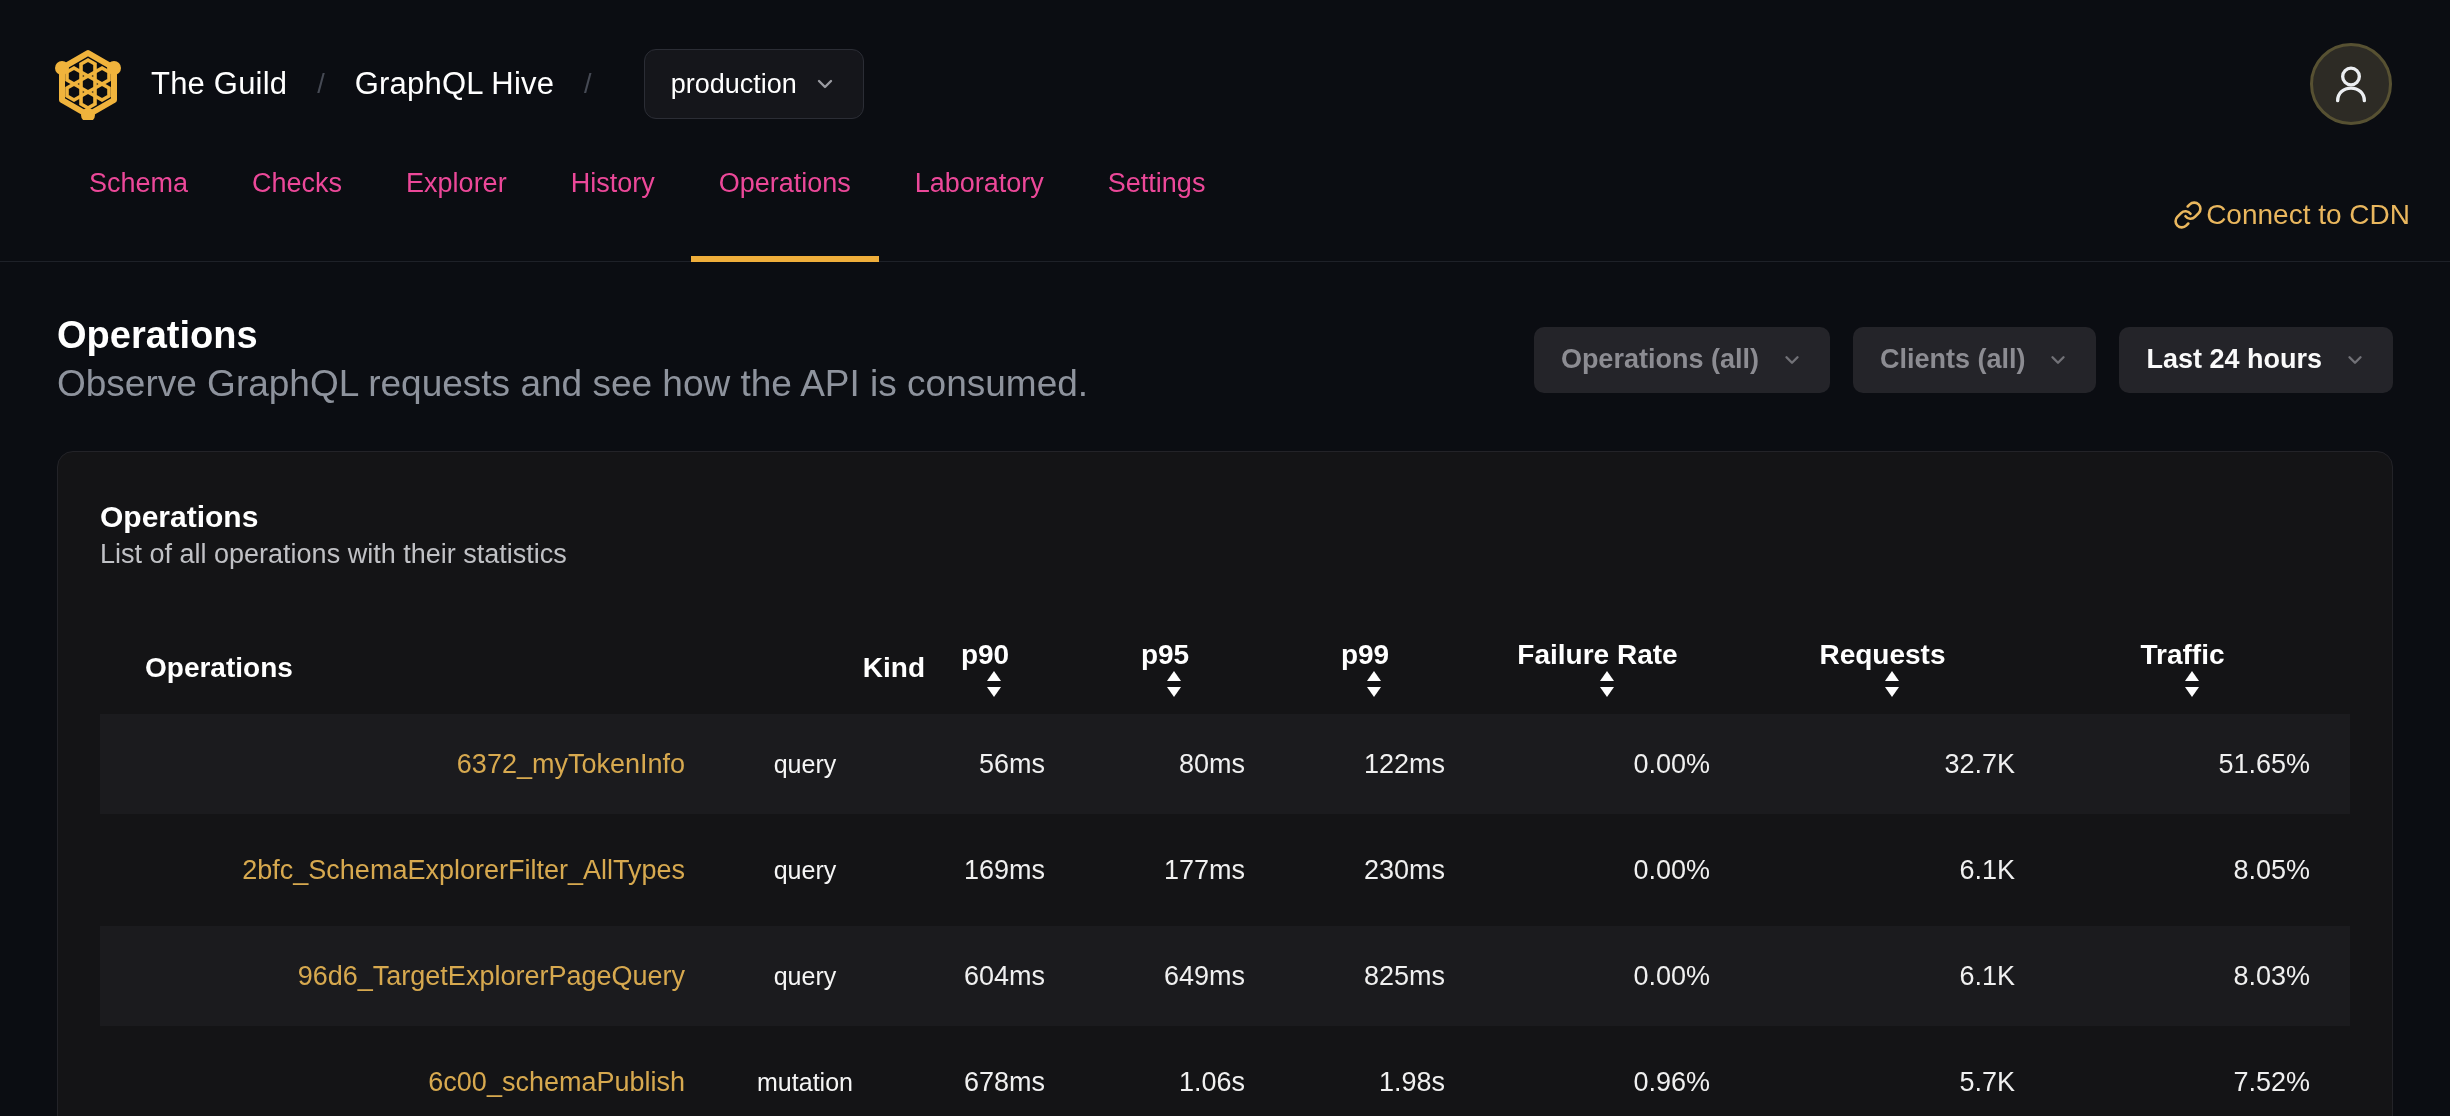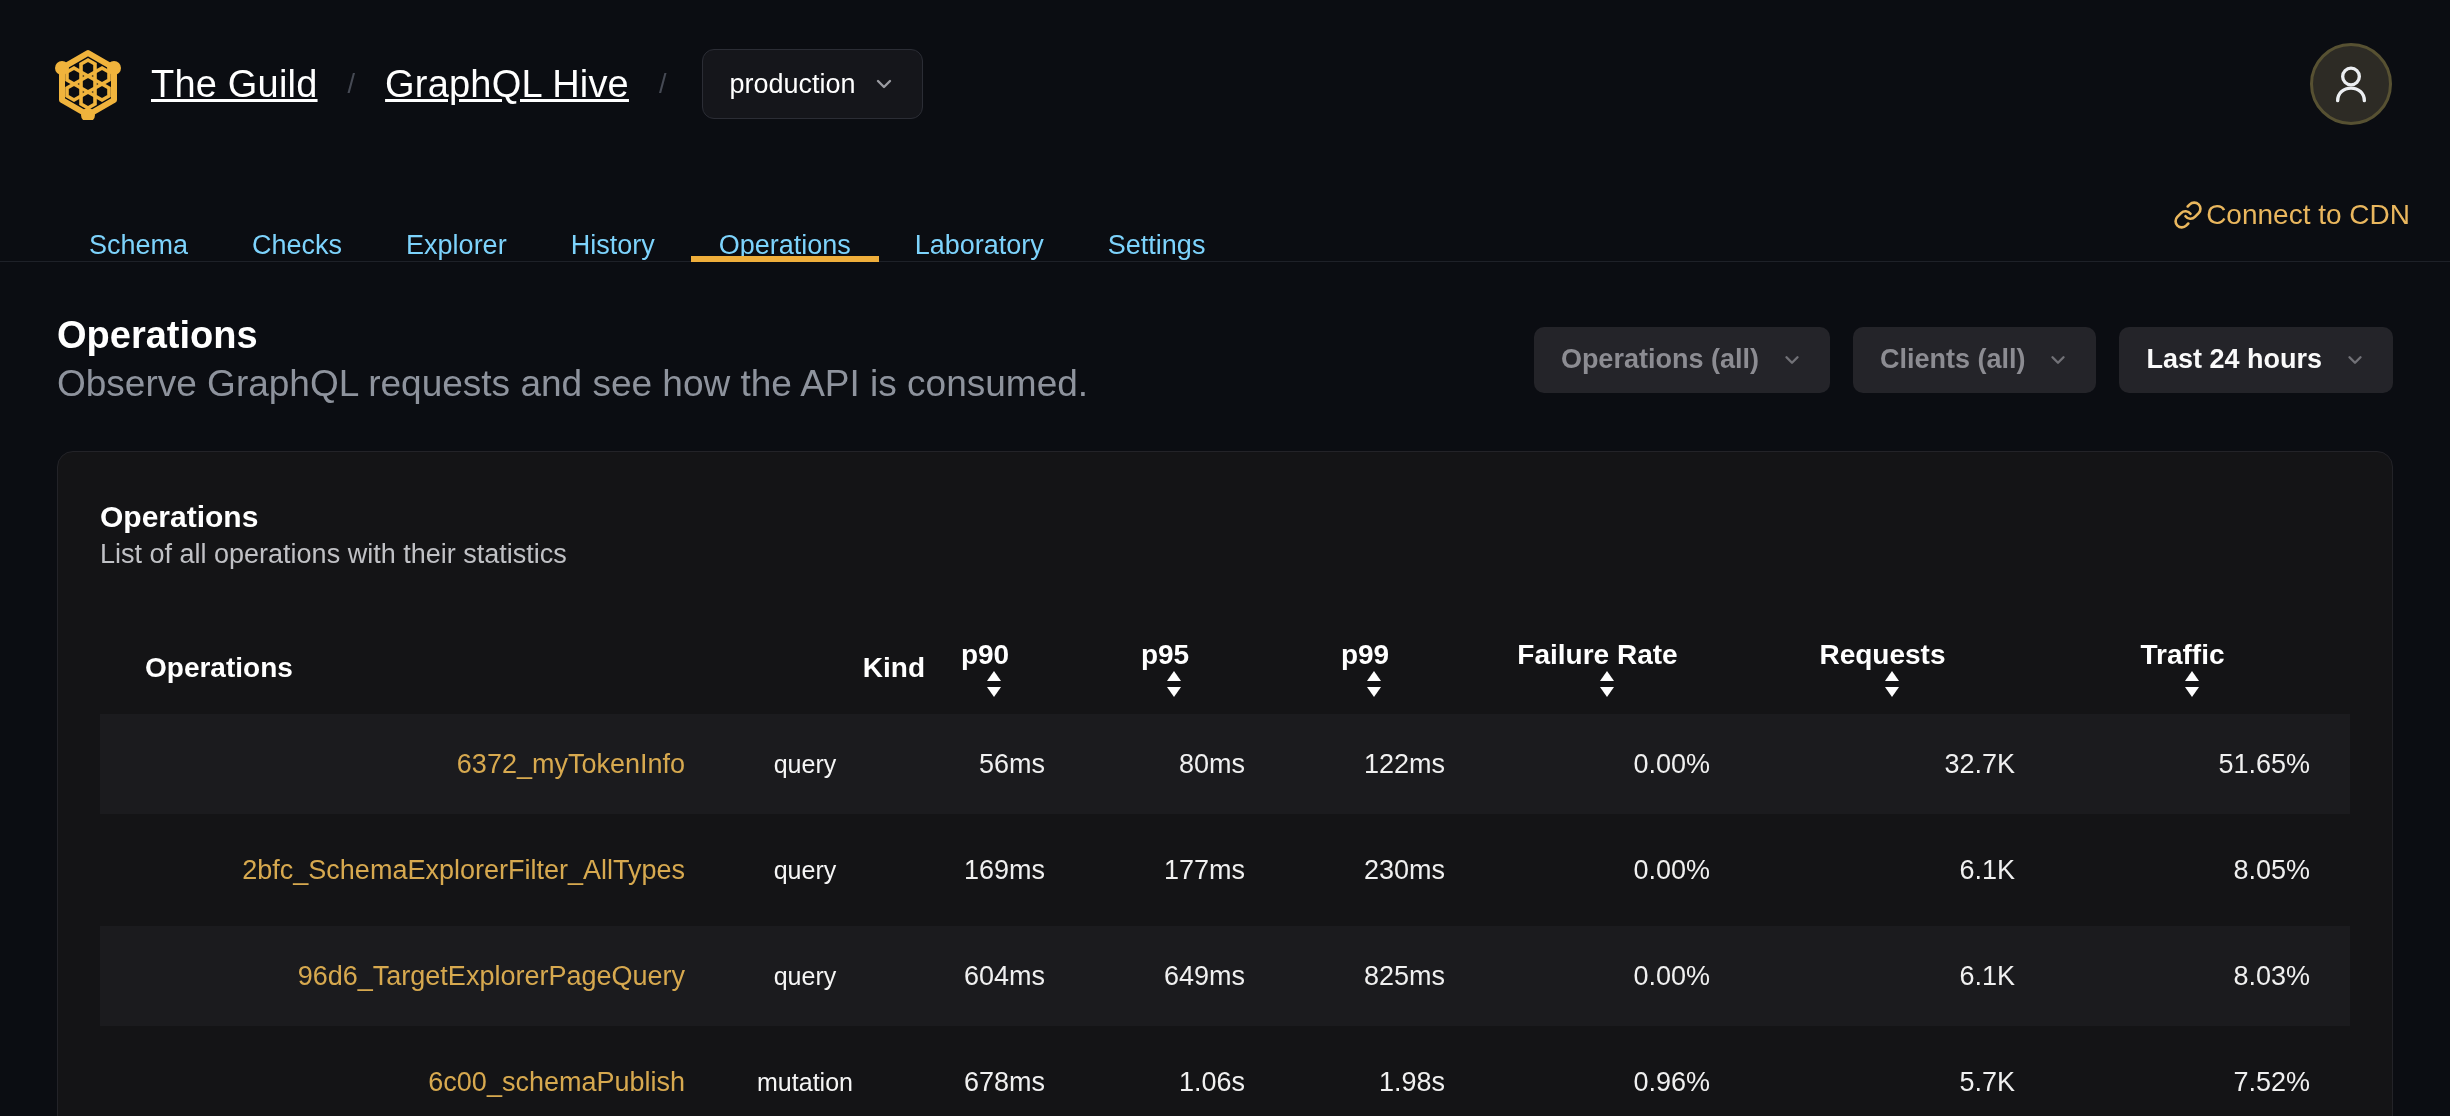--- a/index.html
+++ b/index.html
@@ -13,24 +13,24 @@
 
   
   .topbar {
     height: 168px;
     padding: 0 58px 0 55px;
     display: flex;
     align-items: center;
     justify-content: space-between;
   }
   .brand { display: flex; align-items: center; gap: 30px; }
-  .brand-name { font-size: 38px; font-weight: 500; color: #ffffff; letter-spacing: .2px; text-decoration: underline; }
+  .brand-name { font-size: 31px; font-weight: 500; color: #ffffff; letter-spacing: .2px; }
   .brand-sep { font-size: 27px; color: #464a54; }
   .target-btn {
-    margin-left: 6px;
+    margin-left: 22px;
     height: 70px;
     padding: 12px 26px;
     display: flex; align-items: center; gap: 16px;
     background: #15161b;
     border: 1px solid #2b2d35;
     border-radius: 12px;
     color: #ffffff;
     font-size: 27px;
     font-family: inherit;
     cursor: pointer;
@@ -49,22 +49,22 @@
     height: 94px;
     padding: 0 40px 0 89px;
     border-bottom: 1px solid #1e2128;
     display: flex;
     align-items: stretch;
     justify-content: space-between;
   }
   .tabs { display: flex; gap: 64px; }
   .tab {
     position: relative;
-    display: flex; align-items: flex-end;
-    font-size: 27px; color: #7dd3fc;
+    display: flex; align-items: flex-start;
+    font-size: 27px; color: #ec4899;
     cursor: pointer;
     white-space: nowrap;
   }
   .tab.active::after {
     content: "";
     position: absolute;
     left: -28px; right: -28px; bottom: -1px;
     height: 6px;
     background: #efae3b;
   }

